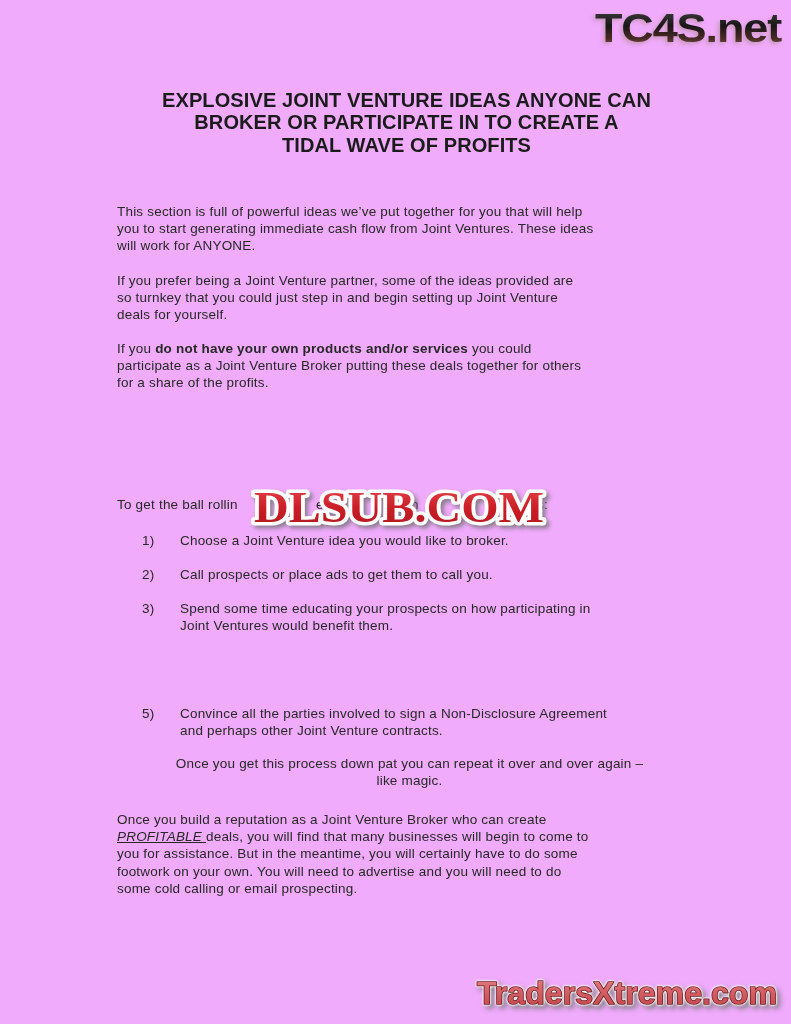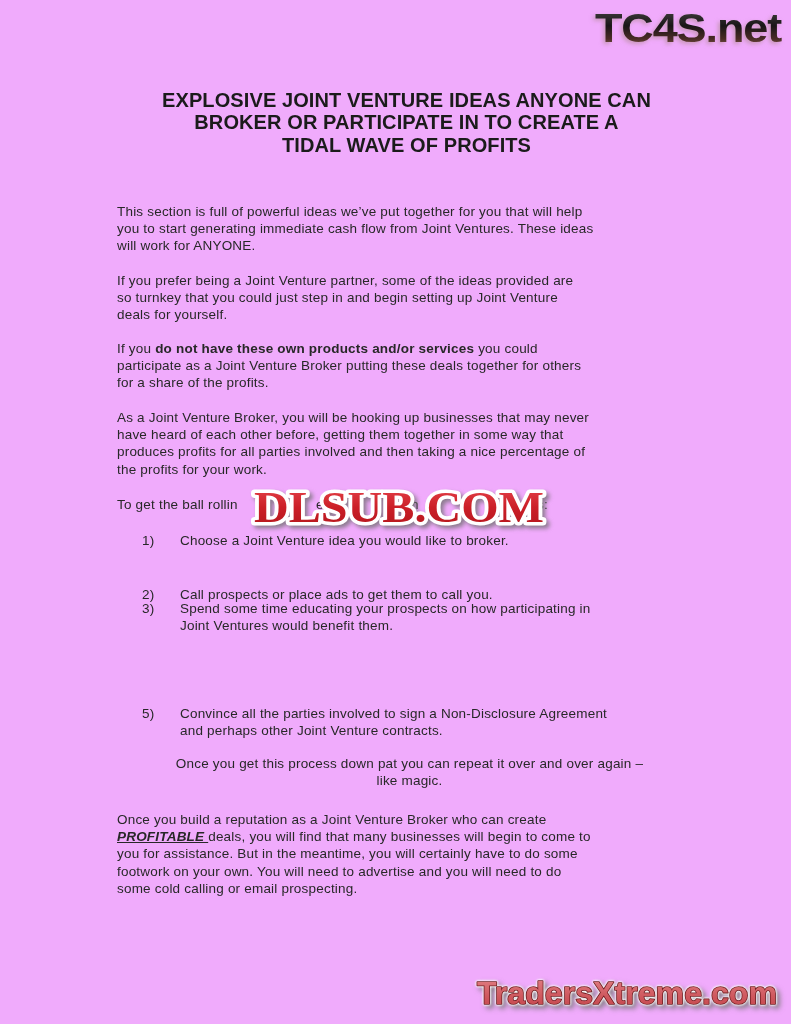--- a/index.html
+++ b/index.html
@@ -55,21 +55,21 @@
   .p1 { top: 203px; }
   .p2 { top: 272px; }
   .p3 { top: 340px; }
   .p4 { top: 409px; }
   .p5 { top: 755px; text-align: center; }
   .p6 { top: 811px; }
   .para strong { font-weight: bold; }
   .profitable {
     font-style: italic;
     text-decoration: underline;
-    font-weight: bold;
+    font-weight: normal;
     margin-top: 12px;
   }
 
   
   .frag {
     position: absolute;
     font-size: 13.5px;
     line-height: 17.2px;
     letter-spacing: 0.2px;
     color: #282828;
@@ -103,21 +103,21 @@
     display: inline-block;
     width: 38px;
   }
   .list-item .txt {
     display: inline-block;
     width: 520px;
     vertical-align: top;
     white-space: pre-line;
   }
   .li1 { top: 532px; }
-  .li2 { top: 566px; margin-top: 20px; }
+  .li2 { top: 566px; }
   .li3 { top: 600px; }
   .li4 { top: 652px; }
   .li5 { top: 705px; }
 
   
   .logo-bottom {
     position: absolute;
     left: 468px;
     top: 970px;
     filter: drop-shadow(0 0 1px #ffffff) drop-shadow(0 0 1px #ffffff)
@@ -146,28 +146,24 @@
 TIDAL WAVE OF PROFITS</h1>
 
   <p class="para p2">If you prefer being a Joint Venture partner, some of the ideas provided are
 so turnkey that you could just step in and begin setting up Joint Venture
 deals for yourself.</p>
 
   <p class="para p1">This section is full of powerful ideas we’ve put together for you that will help
 you to start generating immediate cash flow from Joint Ventures. These ideas
 will work for ANYONE.</p>
 
-  <p class="para p3"><span>If you </span><strong>do not have these own products and/or services</strong><span> you could
+  <p class="para p3"><span>If you </span><strong>do not have your own products and/or services</strong><span> you could
 participate as a Joint Venture Broker putting these deals together for others
 for a share of the profits.</span></p>
 
-  <p class="para p4">As a Joint Venture Broker, you will be hooking up businesses that may never
-have heard of each other before, getting them together in some way that
-produces profits for all parties involved and then taking a nice percentage of
-the profits for your work.</p>
 
   <span class="frag frag-left">To get the ball rollin</span>
   <span class="frag frag-e">e</span>
   <span class="frag frag-th">th</span>
   <span class="frag frag-end">s:</span>
 
   <svg class="wm-center" width="305" height="58" aria-hidden="true">
     <defs>
       <linearGradient id="wmg" x1="0" y1="0" x2="0" y2="1">
         <stop offset="0" stop-color="#e8474e"></stop>

